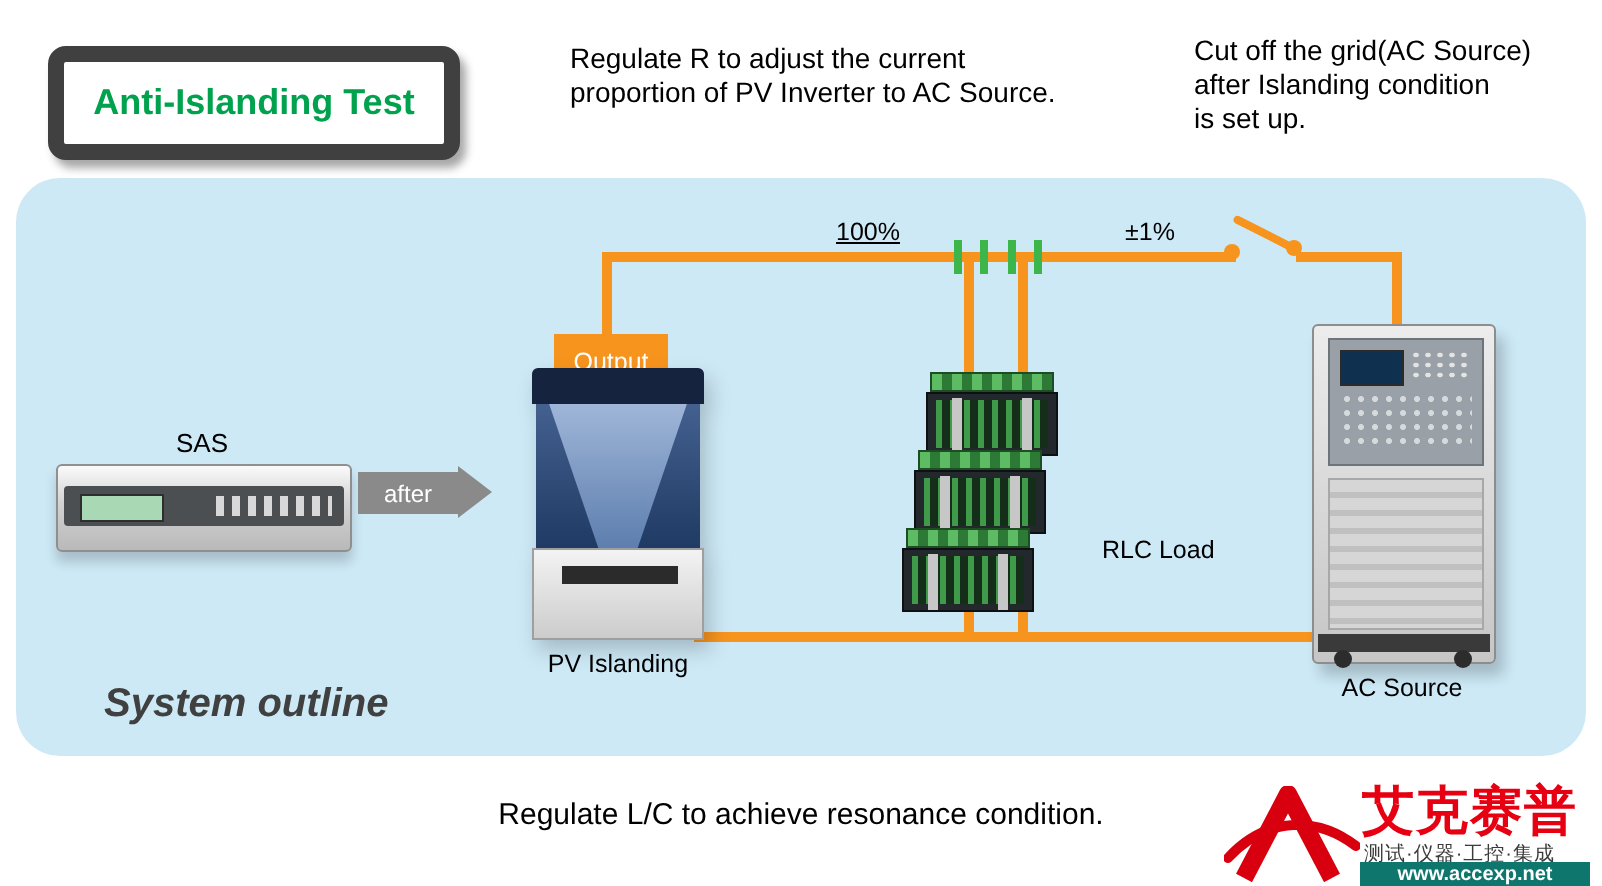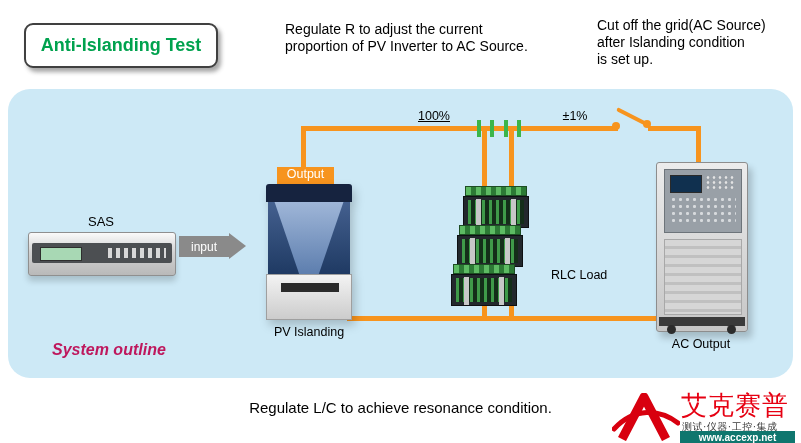--- a/index.html
+++ b/index.html
@@ -5,21 +5,21 @@
   html,body{margin:0;padding:0;background:#fff;}
   .canvas{position:relative;width:801px;height:443px;background:#ffffff;overflow:hidden;
           font-family:"Liberation Sans","DejaVu Sans",sans-serif;color:#000;}
 
   
   .panel{position:absolute;left:8px;top:89px;width:785px;height:289px;
          background:#cde9f6;border-radius:22px;}
 
   
   .title-box{position:absolute;left:24px;top:23px;width:190px;height:41px;background:#fff;
-             border:2px solid #404040;border-radius:9px;box-shadow:3px 4px 4px rgba(60,60,60,.45);
+             border:8px solid #404040;border-radius:9px;box-shadow:3px 4px 4px rgba(60,60,60,.45);
              display:flex;align-items:center;justify-content:center;}
   .title-text{color:#00a24e;font-size:18px;font-weight:bold;}
 
   
   .note{position:absolute;font-size:14px;line-height:17px;color:#000;white-space:pre-line;}
   .note-regulate-r{left:285px;top:21px;}
   .note-cutoff{left:597px;top:17px;}
   .footer-note{position:absolute;left:0;top:399px;width:801px;text-align:center;font-size:15px;}
 
   
@@ -58,21 +58,21 @@
 
   
   .input-arrow-body{position:absolute;left:179px;top:236px;width:50px;height:21px;background:#8a8a8a;
                     color:#fff;font-size:12px;display:flex;align-items:center;justify-content:center;}
   .input-arrow-head{position:absolute;left:229px;top:233px;width:0;height:0;
                     border-top:13px solid transparent;border-bottom:13px solid transparent;
                     border-left:17px solid #8a8a8a;}
 
   
   .output-tag{position:absolute;left:277px;top:167px;width:57px;height:21px;background:#f7941e;
-              color:#fff;font-size:12.5px;display:flex;align-items:flex-start;justify-content:center;}
+              color:#fff;font-size:12.5px;display:flex;align-items:flex-end;justify-content:center;}
 
   
   .pv-device{position:absolute;left:266px;top:184px;width:86px;height:136px;filter:drop-shadow(3px 5px 5px rgba(0,0,0,.2));}
   .pv-cap{position:absolute;left:0;top:0;width:86px;height:18px;background:#16233f;border-radius:3px 3px 0 0;}
   .pv-body{position:absolute;left:2px;top:18px;width:82px;height:72px;background:linear-gradient(180deg,#44608f,#1f3a63);}
   .pv-funnel{position:absolute;left:0;top:0;width:82px;height:72px;
              background:linear-gradient(180deg,#9fb6d8,#5d7eae);
              clip-path:polygon(8% 0,92% 0,62% 100%,38% 100%);}
   .pv-base{position:absolute;left:0;top:90px;width:86px;height:46px;box-sizing:border-box;
            background:linear-gradient(180deg,#f3f3f3,#cccccc);border:1px solid #9f9f9f;}
@@ -104,27 +104,27 @@
   .ac-keys-2{position:absolute;left:5px;top:26px;width:66px;height:30px;
              background-image:radial-gradient(#d7dadd 1.3px,transparent 1.7px);background-size:7px 7px;}
   .ac-vents{position:absolute;left:7px;top:76px;width:76px;height:74px;border:1px solid #a8a8a8;
             background:repeating-linear-gradient(180deg,#d6d6d6 0 6px,#c0c0c0 6px 9px);}
   .ac-base{position:absolute;left:2px;top:154px;width:86px;height:9px;background:#3a3a3a;}
   .ac-caster{position:absolute;width:9px;height:9px;background:#2c2c2c;border-radius:50%;top:162px;}
   .ac-caster-l{left:10px;}.ac-caster-r{left:70px;}
   .ac-label{position:absolute;left:656px;top:337px;width:90px;text-align:center;font-size:12.5px;}
 
   
-  .system-outline{position:absolute;left:52px;top:341px;color:#be185d;font-style:italic;
-                  font-weight:bold;font-size:16px;}
+  .system-outline{position:absolute;left:52px;top:341px;color:#404040;font-style:italic;
+                  font-weight:bold;font-size:20px;}
 
   
   .logo-group{position:absolute;left:612px;top:390px;width:186px;height:53px;}
   .logo-a{position:absolute;left:0;top:3px;width:68px;height:48px;}
-  .brand-name{position:absolute;left:69px;top:-2px;font-size:26px;font-weight:normal;color:#e60012;
+  .brand-name{position:absolute;left:69px;top:-2px;font-size:26px;font-weight:bold;color:#e60012;
               letter-spacing:1px;white-space:nowrap;}
   .brand-tagline{position:absolute;left:70px;top:30px;font-size:10px;color:#3a3a3a;
                  letter-spacing:.5px;white-space:nowrap;}
   .url-bar{position:absolute;left:68px;top:41px;width:115px;height:13px;background:#0f766e;color:#fff;
            font-size:10px;font-weight:bold;display:flex;align-items:center;justify-content:center;}
 </style>
 </head>
 <body>
 
 <div class="canvas">
@@ -162,21 +162,21 @@
 
   <div class="sas-label">SAS</div>
   <div class="sas-device">
     <div class="sas-band">
       <div class="sas-display"></div>
       <div class="sas-buttons"></div>
     </div>
   </div>
 
   <div class="input-arrow-body">
-    <span>input</span>
+    <span>after</span>
   </div>
   <div class="input-arrow-head"></div>
 
   <div class="output-tag">
     <span>Output</span>
   </div>
 
   <div class="pv-device">
     <div class="pv-cap"></div>
     <div class="pv-body">
@@ -220,21 +220,21 @@
     <div class="ac-panel">
       <div class="ac-screen"></div>
       <div class="ac-keys-1"></div>
       <div class="ac-keys-2"></div>
     </div>
     <div class="ac-vents"></div>
     <div class="ac-base"></div>
     <div class="ac-caster ac-caster-l"></div>
     <div class="ac-caster ac-caster-r"></div>
   </div>
-  <div class="ac-label">AC Output</div>
+  <div class="ac-label">AC Source</div>
 
   <div class="system-outline">System outline</div>
   <div class="footer-note">Regulate L/C to achieve resonance condition.</div>
 
   <div class="logo-group">
     <div class="logo-a">
       <svg width="68" height="48" viewBox="0 0 68 48">
         <path d="M10 46 L32 4 L54 46" stroke="#d8000f" stroke-width="9" fill="none" stroke-linejoin="round"></path>
         <path d="M2 36 C 22 14, 48 16, 66 30" stroke="#d8000f" stroke-width="5" fill="none" stroke-linecap="round"></path>
       </svg>

